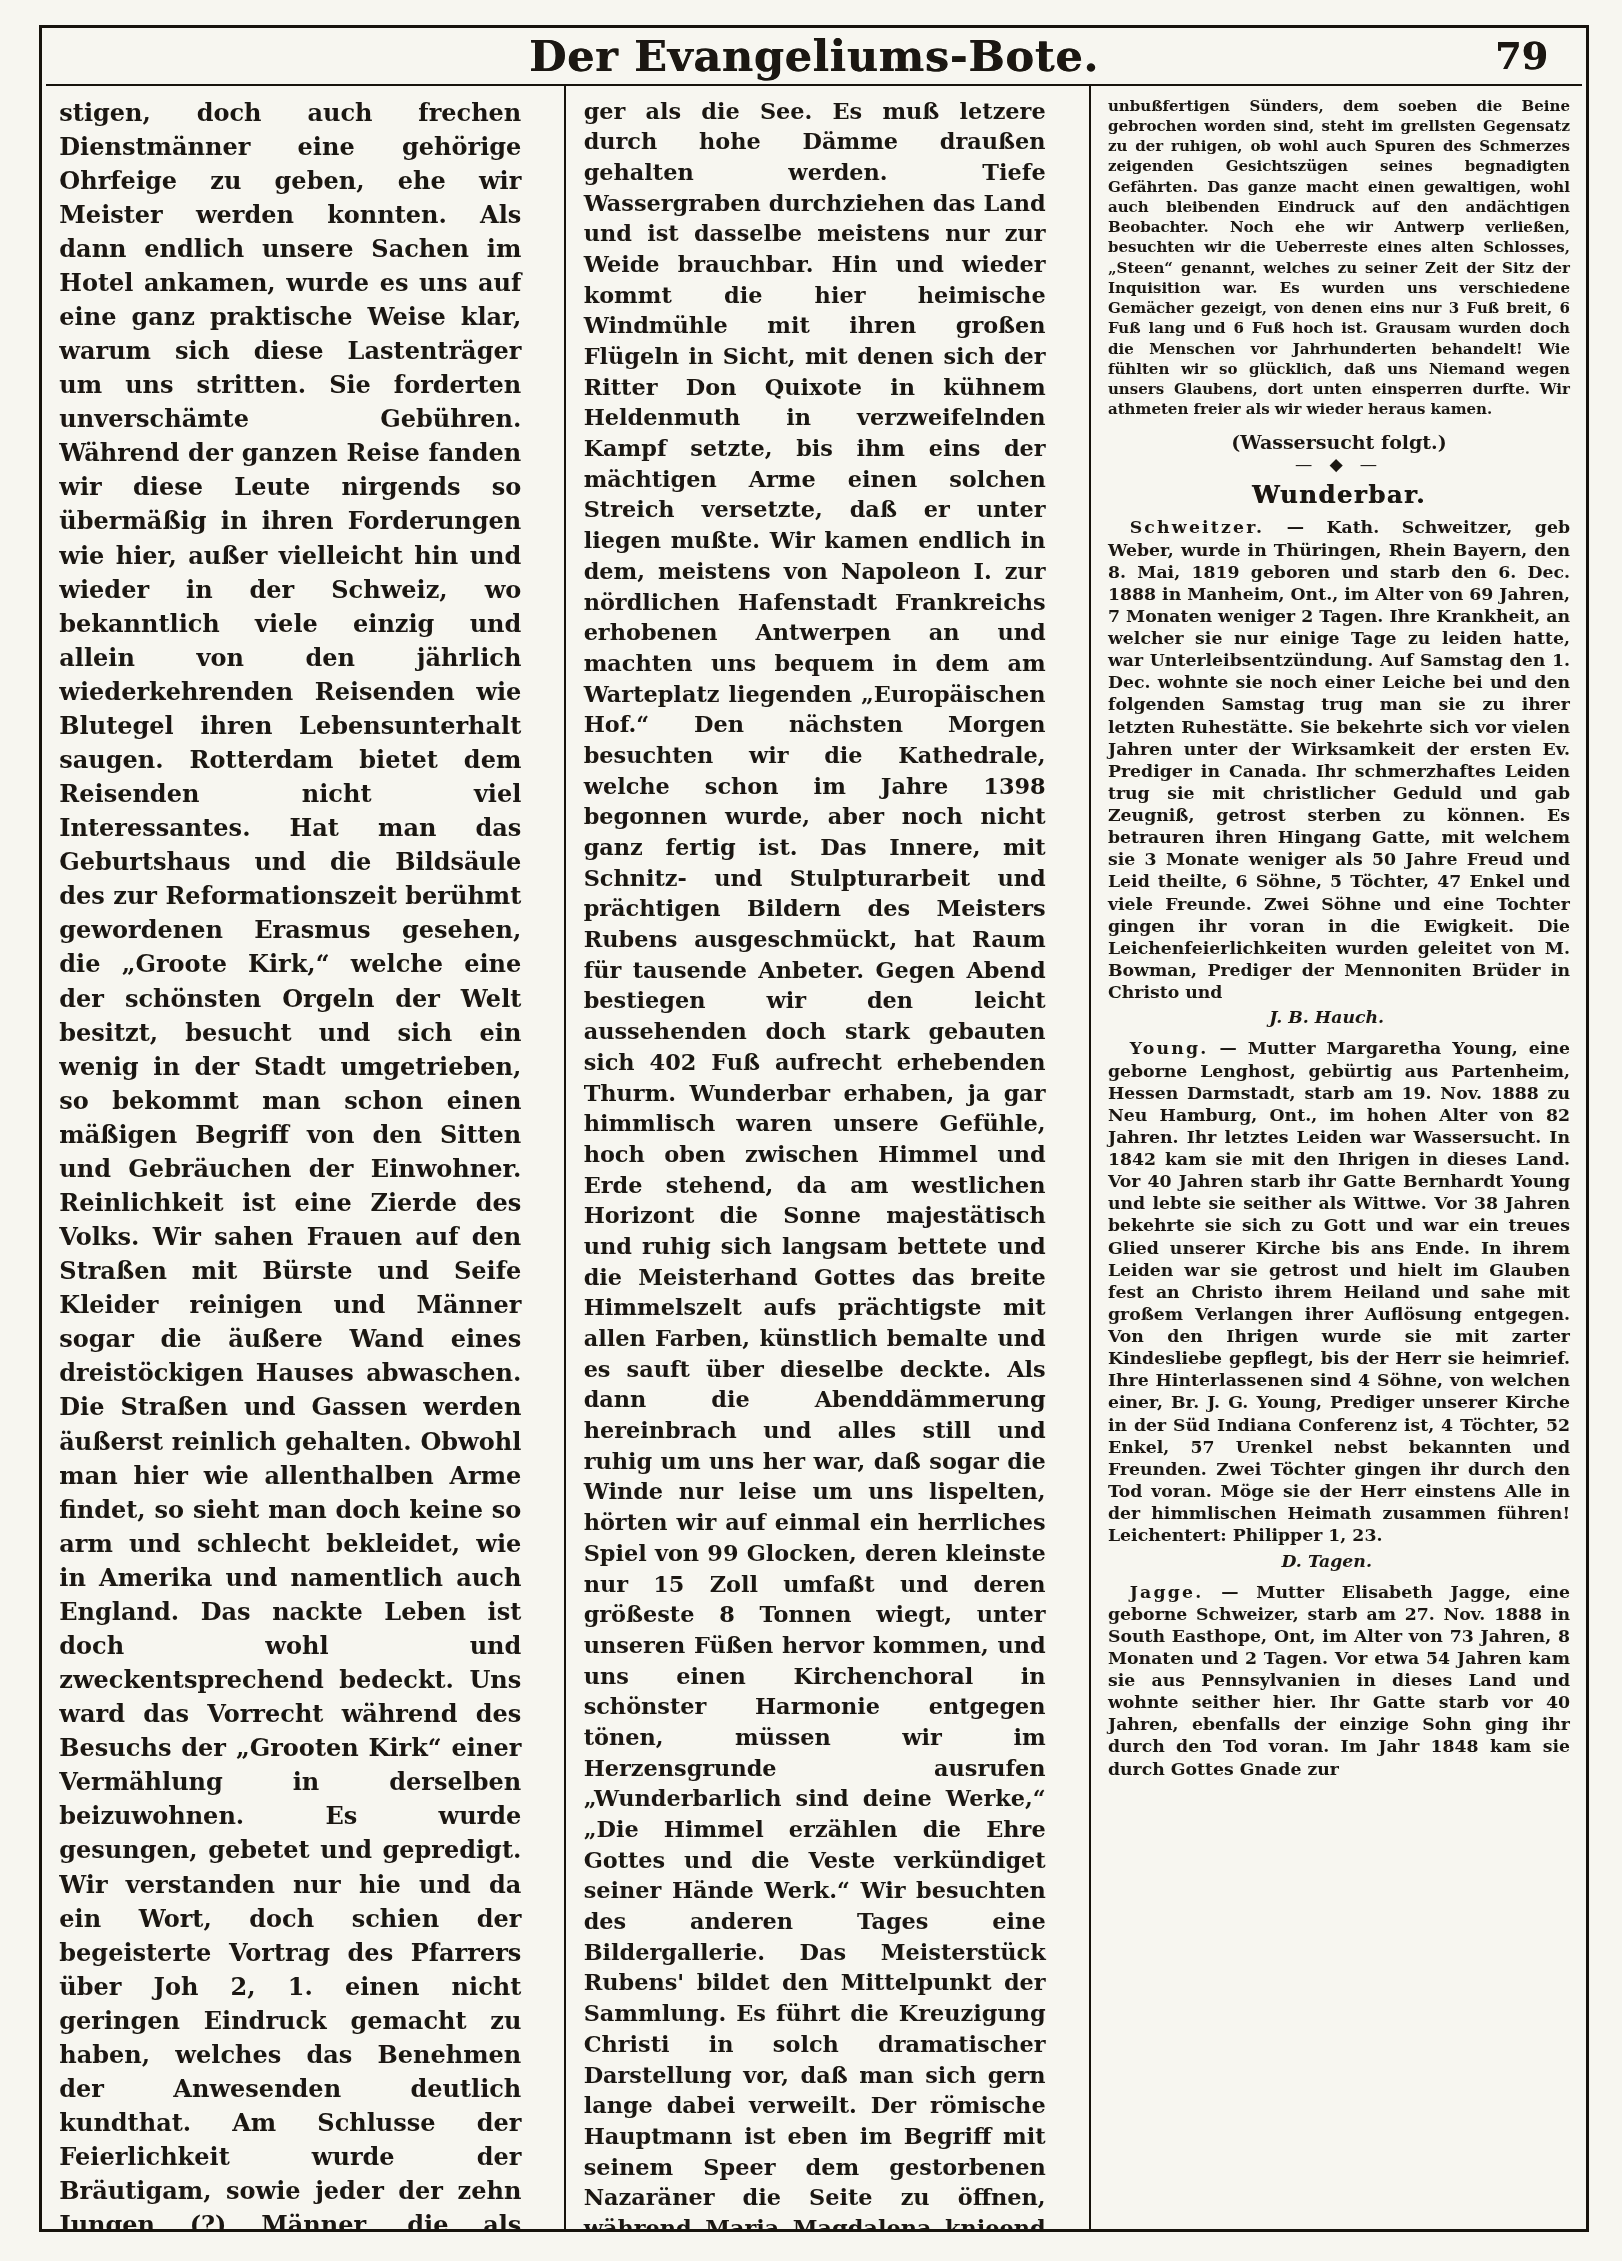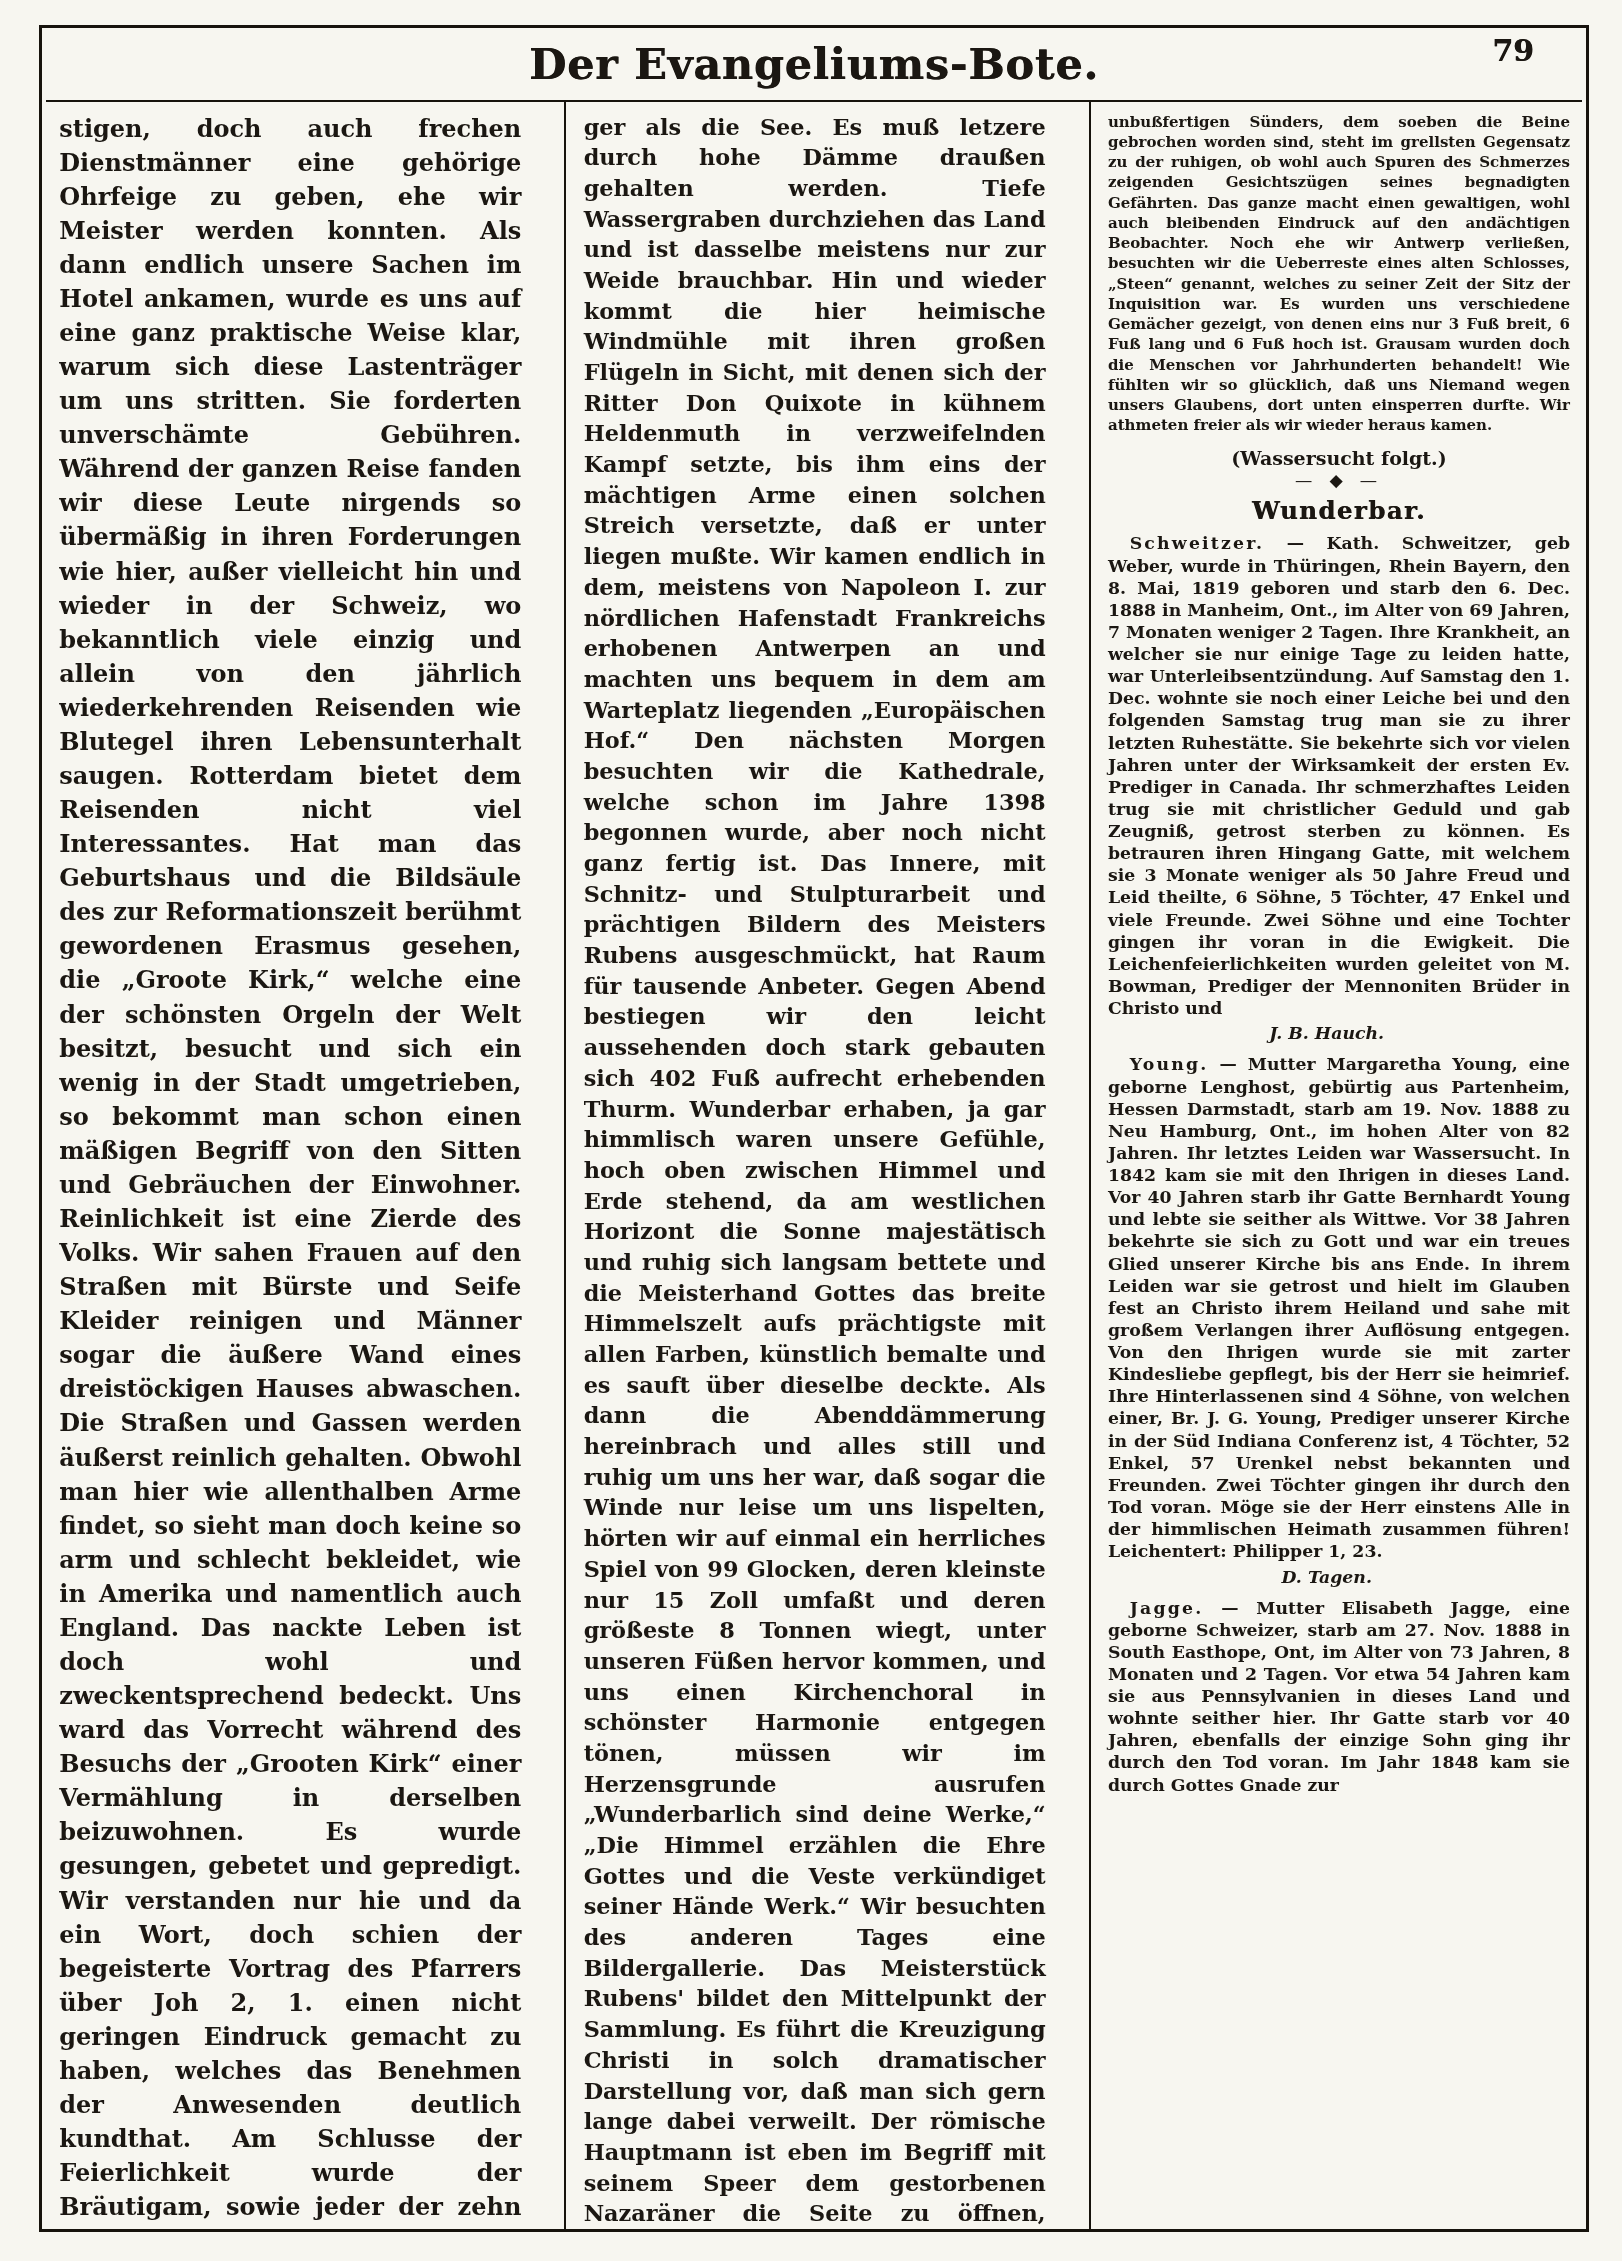--- a/index.html
+++ b/index.html
@@ -22,38 +22,38 @@
     left: 39px;
     right: 33px;
     bottom: 29px;
     border: 3.6px solid #17130d;
     display: flex;
     flex-direction: column;
     background: #f7f6f0;
   }
   .masthead {
     position: relative;
-    height: 72px;
+    height: 56px;
     display: flex;
     align-items: center;
     justify-content: center;
     flex: 0 0 auto;
   }
   .masthead-title {
     margin: 0;
     font-size: 43px;
     font-weight: bold;
     letter-spacing: 0.7px;
     text-shadow: 0.4px 0 0 currentColor;
   }
   .page-number {
     position: absolute;
-    right: 52px;
+    right: 38px;
     top: 5.8px;
-    font-size: 30px;
+    font-size: 38px;
     font-weight: bold;
     text-shadow: 0.4px 0 0 currentColor;
   }
   .masthead-rule {
     flex: 0 0 auto;
     border: 0;
     border-top: 2.2px solid #17130d;
     margin: 0 4.3px;
   }
   .columns {

